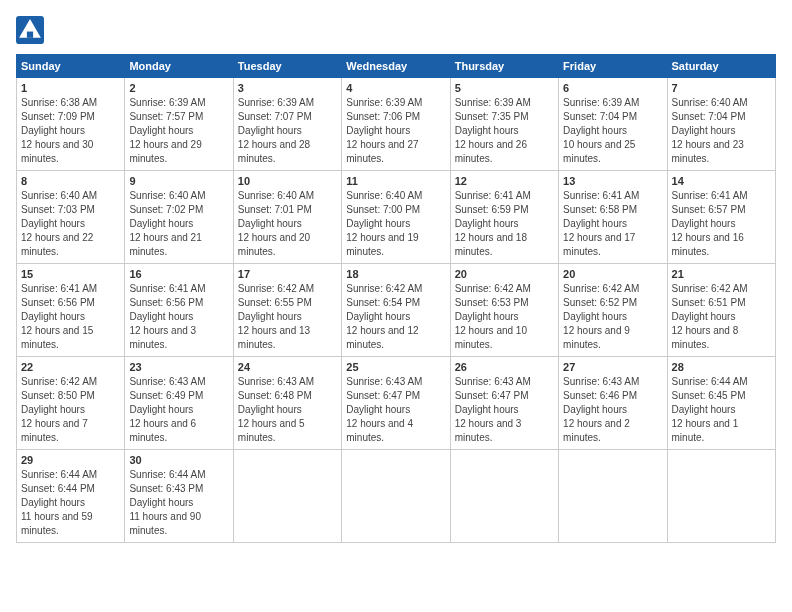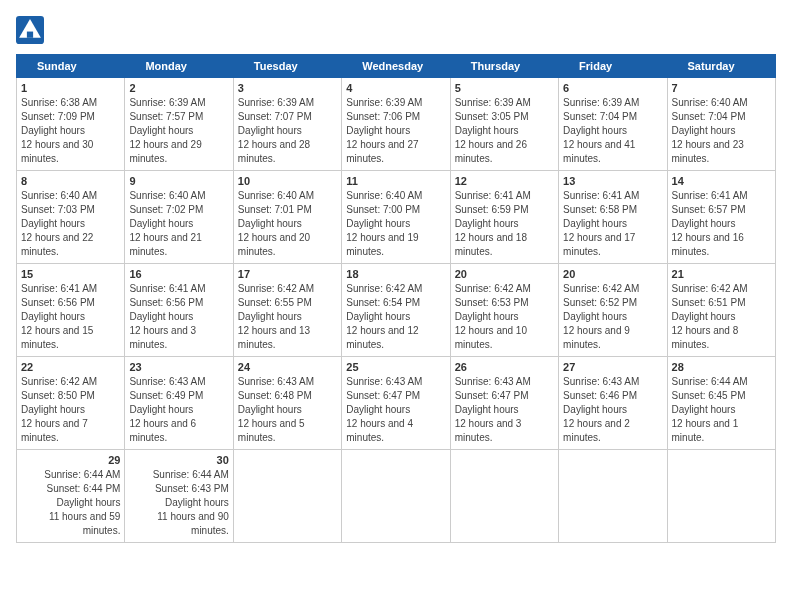--- a/index.html
+++ b/index.html
@@ -53,37 +53,36 @@
       color: #555;
     }
     .calendar {
       width: 100%;
       border-collapse: collapse;
       font-size: 9.5px;
     }
     .calendar th {
       background: #1a5fa8;
       color: #fff;
-      padding: 5px 20px;
+      padding: 5px 4px;
       text-align: left;
       font-size: 11px;
       font-weight: bold;
       border: 1px solid #1a5fa8;
     }
     .calendar td {
       border: 1px solid #ccc;
       vertical-align: top;
       padding: 4px;
       width: calc(100% / 7);
       height: 80px;
       background: #fff;
     }
     .calendar tr:last-child td {
       height: 70px;
-      text-align: right;
     }
     .day-num {
       font-size: 11px;
       font-weight: bold;
       color: #333;
       display: block;
       margin-bottom: 2px;
     }
     .day-info {
       color: #444;
@@ -163,32 +162,32 @@
           <span>Sunrise: 6:39 AM</span><br>
           <span>Sunset: 7:06 PM</span><br>
           <span>Daylight hours</span><br>
           <span>12 hours and 27 minutes.</span>
         </div>
       </td>
           <td>
         <span class="day-num">5</span>
         <div class="day-info">
           <span>Sunrise: 6:39 AM</span><br>
-          <span>Sunset: 3:05 PM</span><br>
+          <span>Sunset: 7:35 PM</span><br>
           <span>Daylight hours</span><br>
           <span>12 hours and 26 minutes.</span>
         </div>
       </td>
           <td>
         <span class="day-num">6</span>
         <div class="day-info">
           <span>Sunrise: 6:39 AM</span><br>
           <span>Sunset: 7:04 PM</span><br>
           <span>Daylight hours</span><br>
-          <span>12 hours and 41 minutes.</span>
+          <span>10 hours and 25 minutes.</span>
         </div>
       </td>
           <td>
         <span class="day-num">7</span>
         <div class="day-info">
           <span>Sunrise: 6:40 AM</span><br>
           <span>Sunset: 7:04 PM</span><br>
           <span>Daylight hours</span><br>
           <span>12 hours and 23 minutes.</span>
         </div>

